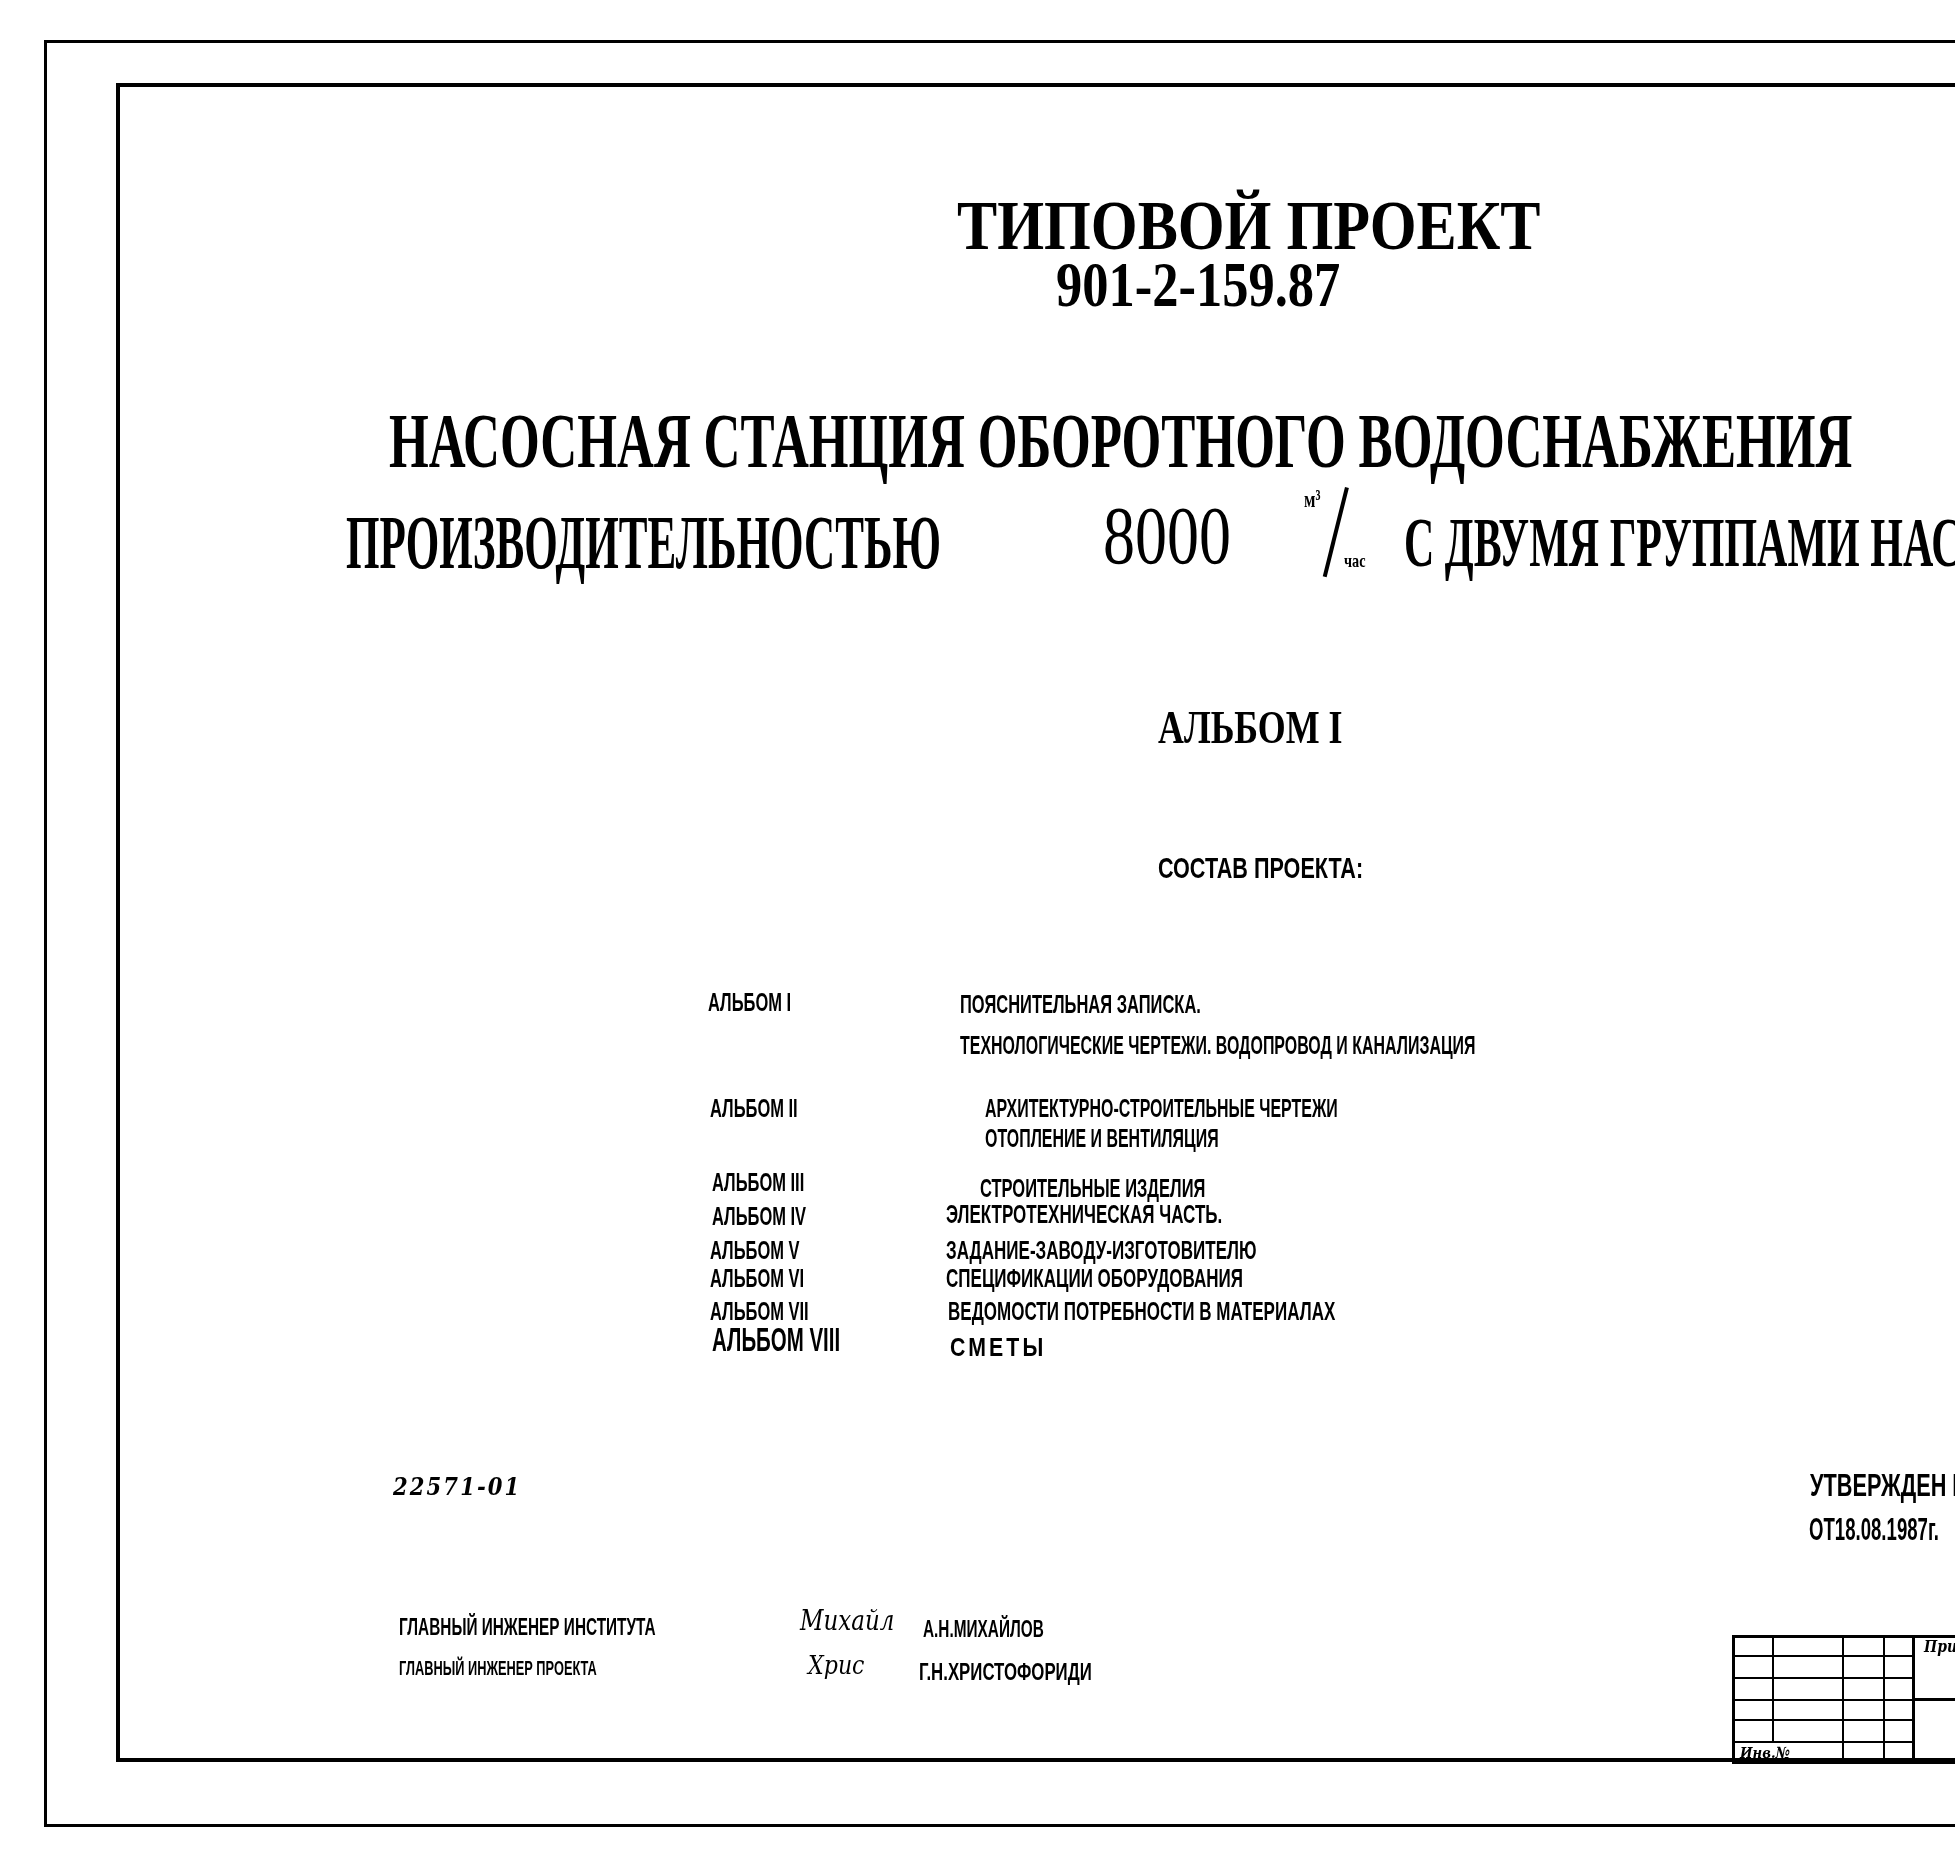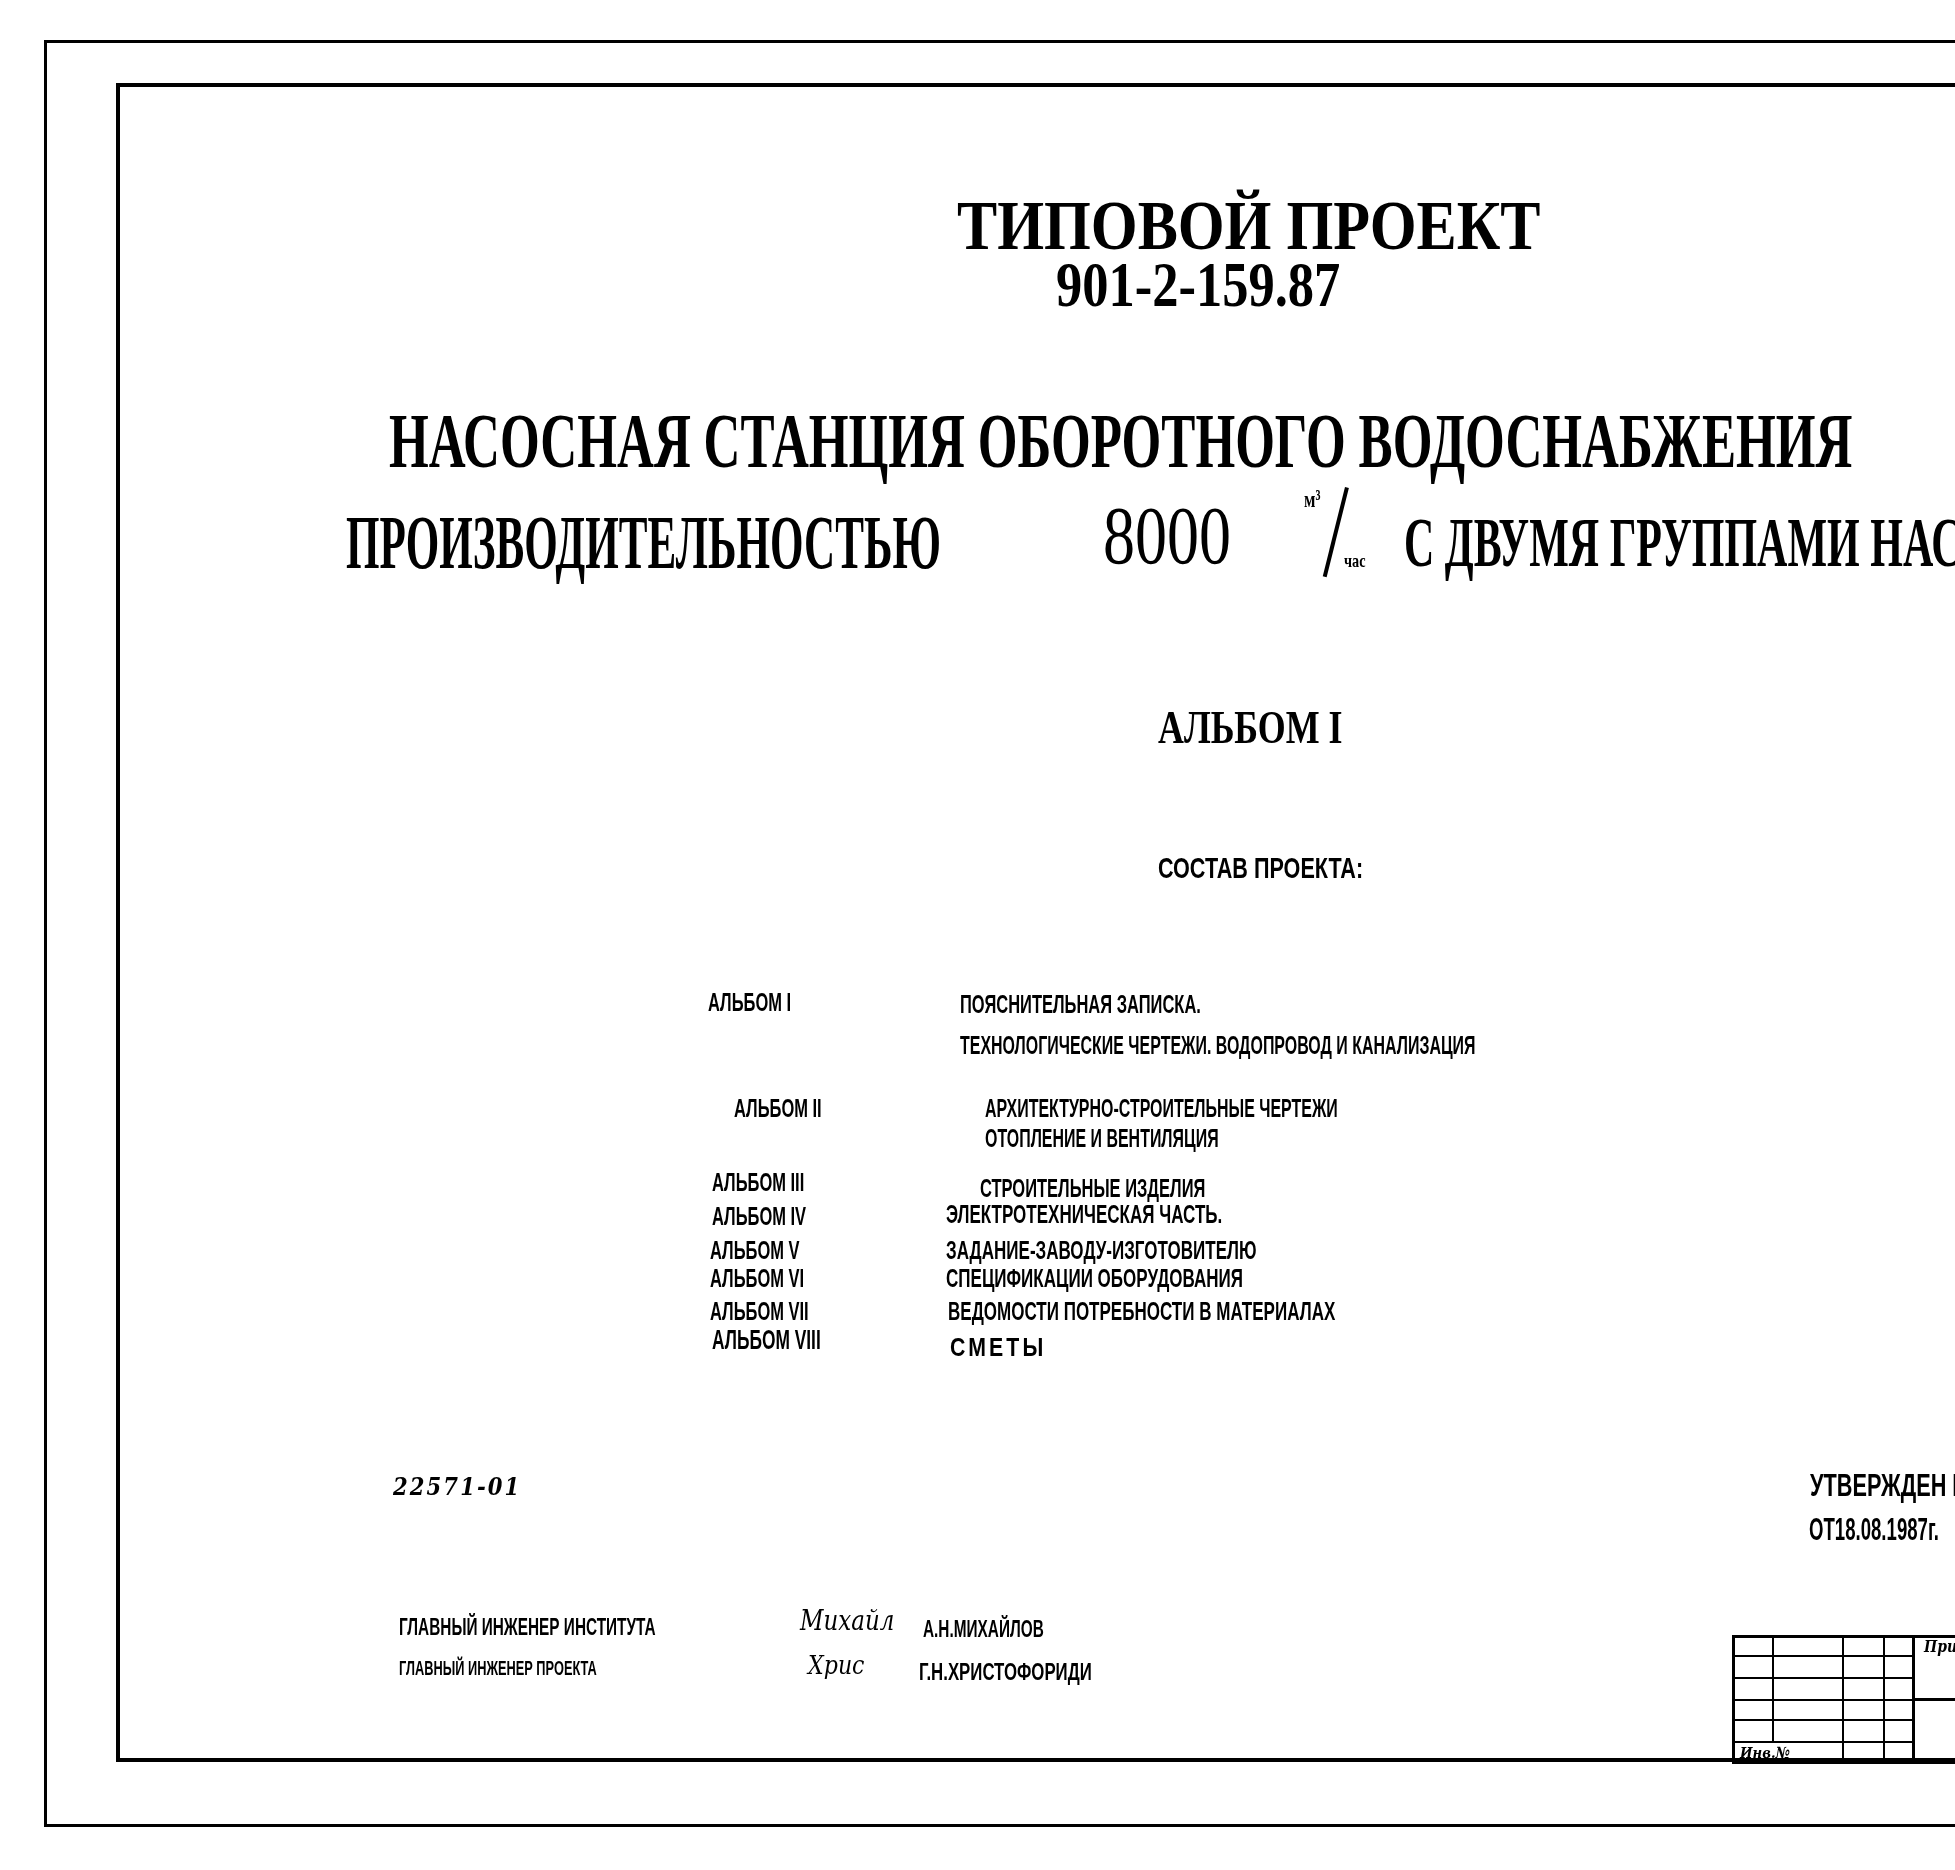--- a/index.html
+++ b/index.html
@@ -66,21 +66,21 @@
   <div class="abs stencil" style="left:708px; top:989px; font-size:26.6px; line-height:26.6px;">
     <span class="squeeze" style="transform:scaleX(0.62);">АЛЬБОМ I</span>
   </div>
   <div class="abs stencil" style="left:960px; top:991px; font-size:26.6px; line-height:26.6px;">
     <span class="squeeze" style="transform:scaleX(0.62);">ПОЯСНИТЕЛЬНАЯ  ЗАПИСКА.</span>
   </div>
   <div class="abs stencil" style="left:960px; top:1032px; font-size:26.6px; line-height:26.6px;">
     <span class="squeeze" style="transform:scaleX(0.6);">ТЕХНОЛОГИЧЕСКИЕ ЧЕРТЕЖИ. ВОДОПРОВОД И  КАНАЛИЗАЦИЯ</span>
   </div>
 
-  <div class="abs stencil" style="left:710px; top:1095px; font-size:26.6px; line-height:26.6px;margin-left:24px;">
+  <div class="abs stencil" style="left:710px; top:1095px; font-size:26.6px; line-height:26.6px;">
     <span class="squeeze" style="transform:scaleX(0.62);">АЛЬБОМ II</span>
   </div>
   <div class="abs stencil" style="left:985px; top:1095px; font-size:26.6px; line-height:26.6px;">
     <span class="squeeze" style="transform:scaleX(0.6);">АРХИТЕКТУРНО-СТРОИТЕЛЬНЫЕ ЧЕРТЕЖИ</span>
   </div>
   <div class="abs stencil" style="left:985px; top:1125px; font-size:26.6px; line-height:26.6px;">
     <span class="squeeze" style="transform:scaleX(0.6);">ОТОПЛЕНИЕ И ВЕНТИЛЯЦИЯ</span>
   </div>
 
   <div class="abs stencil" style="left:712px; top:1169px; font-size:26.6px; line-height:26.6px;">
@@ -111,21 +111,21 @@
     <span class="squeeze" style="transform:scaleX(0.64);">СПЕЦИФИКАЦИИ ОБОРУДОВАНИЯ</span>
   </div>
 
   <div class="abs stencil" style="left:710px; top:1298px; font-size:26.6px; line-height:26.6px;">
     <span class="squeeze" style="transform:scaleX(0.62);">АЛЬБОМ VII</span>
   </div>
   <div class="abs stencil" style="left:948px; top:1298px; font-size:26.6px; line-height:26.6px;">
     <span class="squeeze" style="transform:scaleX(0.64);">ВЕДОМОСТИ ПОТРЕБНОСТИ В МАТЕРИАЛАХ</span>
   </div>
 
-  <div class="abs stencil" style="left:712px; top:1327px; font-size:28px; line-height:26.6px;">
+  <div class="abs stencil" style="left:712px; top:1327px; font-size:33px; line-height:26.6px;">
     <span class="squeeze" style="transform:scaleX(0.62);">АЛЬБОМ VIII</span>
   </div>
   <div class="abs stencil" style="left:950px; top:1327px; font-size:26.6px; line-height:26.6px;margin-top:7px;">
     <span class="squeeze" style="transform:scaleX(0.8); letter-spacing:3.9px;">СМЕТЫ</span>
   </div>
 </div>
 
 <div class="abs hand" style="left:393px; top:1476px; font-size:23.5px; line-height:23.5px;">
   <span class="squeeze" style="transform:scaleX(0.9); letter-spacing:2.3px;">22571-01</span>
 </div>

